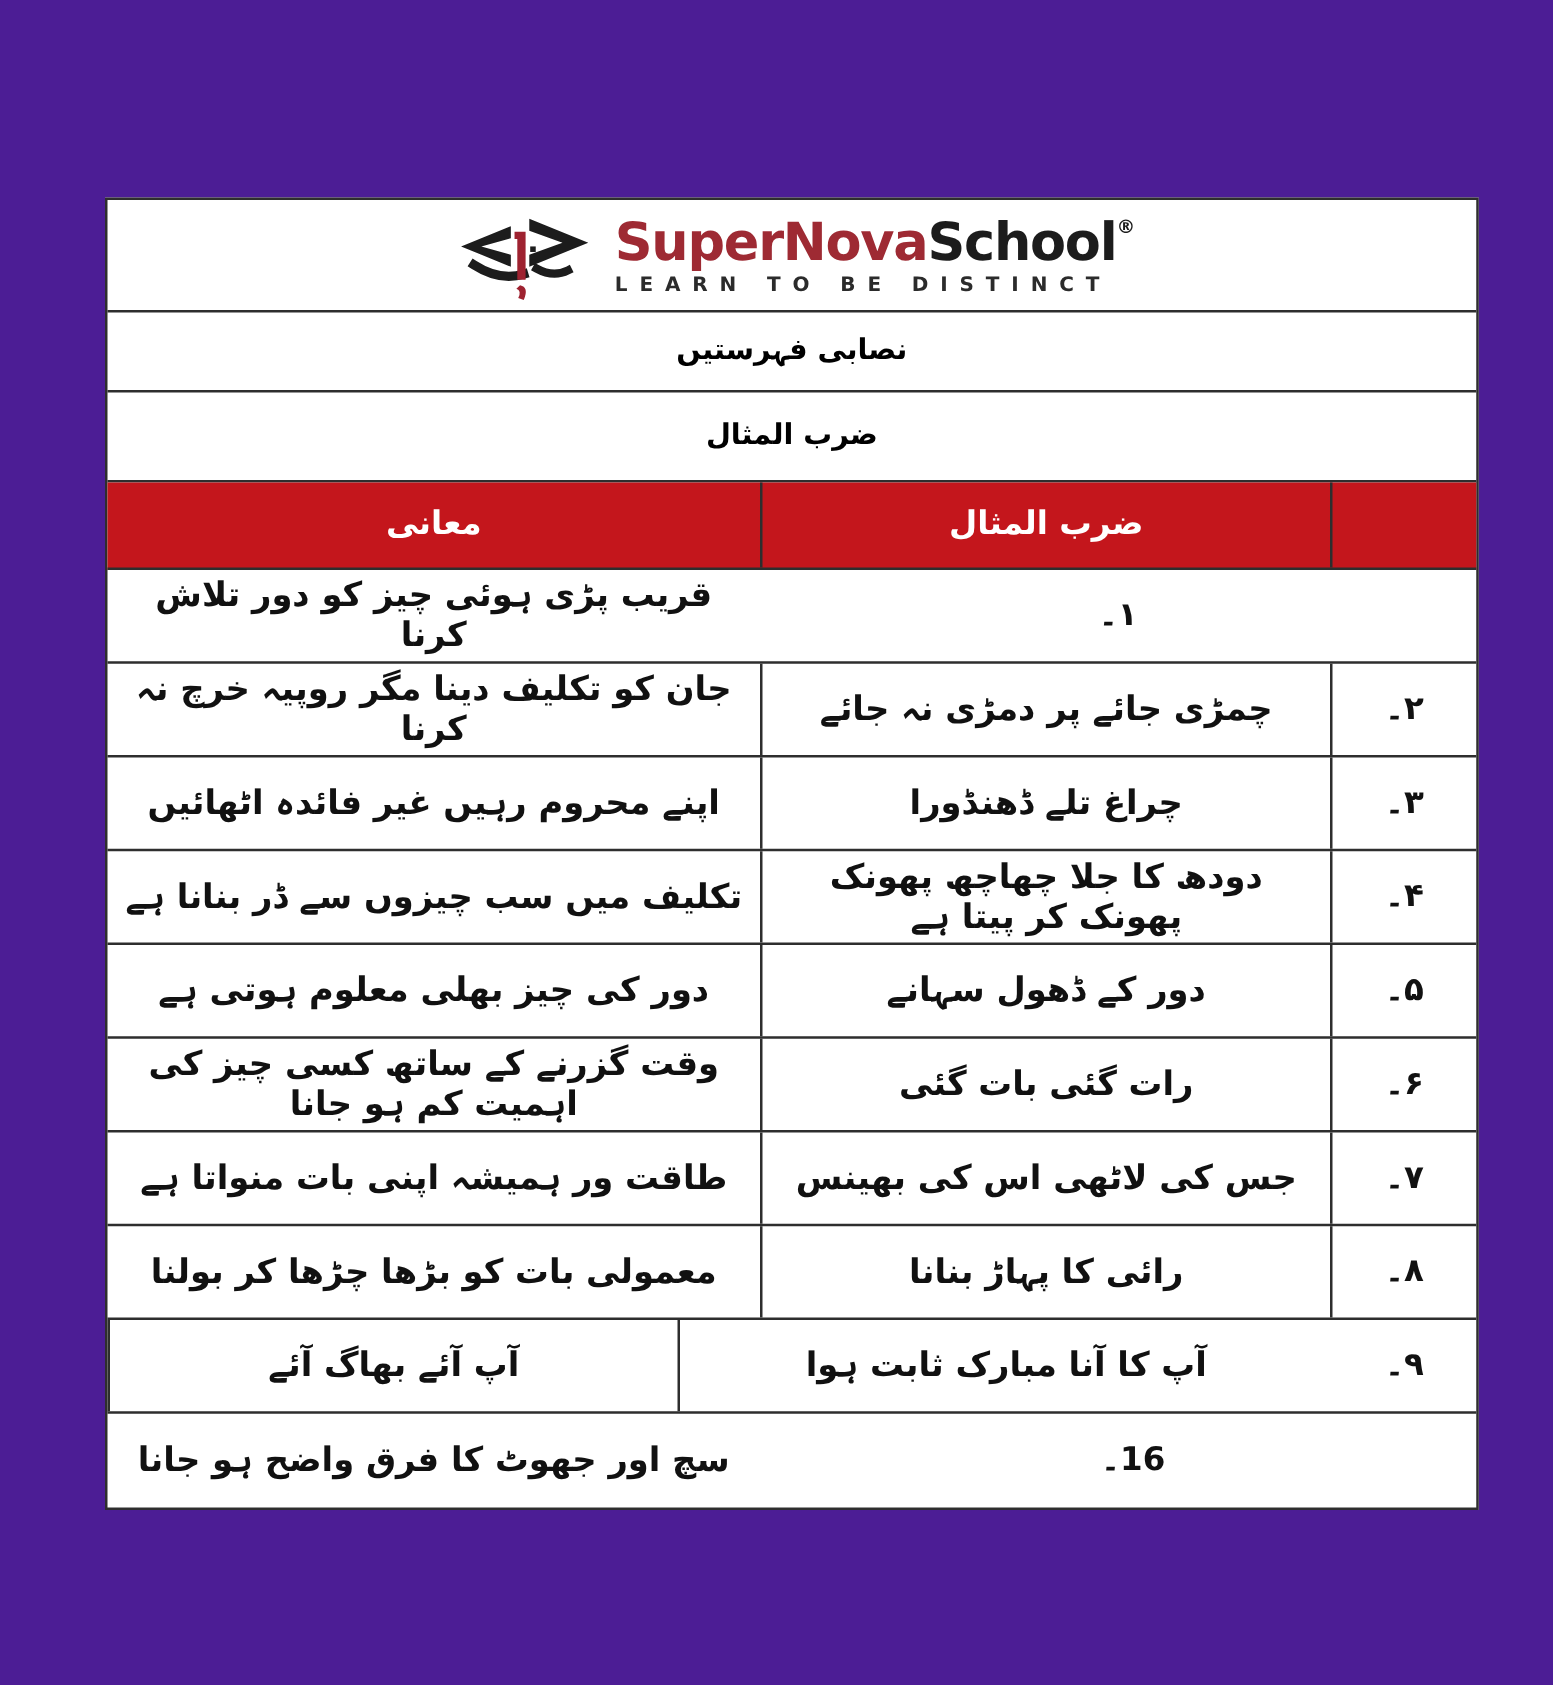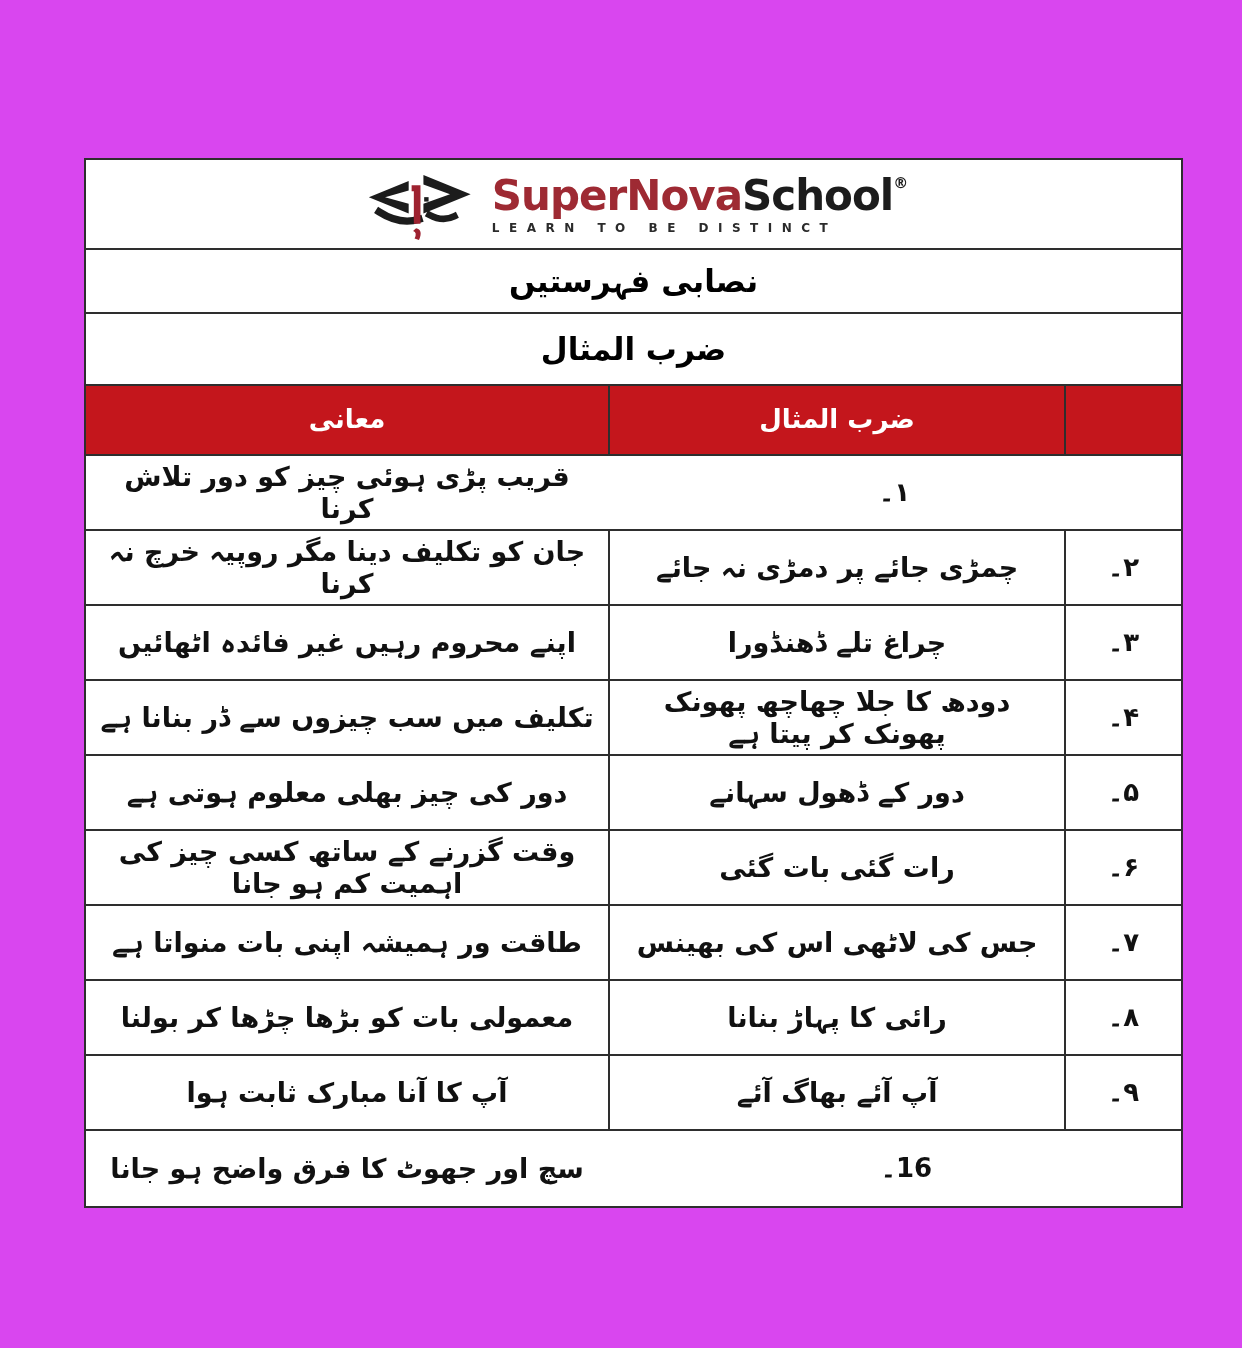--- a/index.html
+++ b/index.html
@@ -1,20 +1,20 @@
 <!DOCTYPE html>
 <html><head>
 <meta charset="utf-8">
 <style>
   * { margin:0; padding:0; box-sizing:border-box; }
   html,body { background:#ffffff; }
   .page {
     position:relative;
     width:1242px; height:1348px;
-    background:#d946ef;
+    background:#4c1d95;
     font-family:"DejaVu Sans", sans-serif;
     color:#111;
     overflow:hidden;
   }
   .doc-table {
     position:absolute;
     left:84px; top:158px;
     width:1099px;
     border:2px solid #2e2e2e;
     background:#fff;
@@ -32,29 +32,29 @@
     justify-content:center;
   }
   .logo-wrap { display:flex; align-items:center; gap:14px; }
   .logo-icon { width:118px; height:80px; flex:0 0 auto; margin-top:4px; }
   .logo-text { display:flex; flex-direction:column; align-items:flex-start; }
   .brand-line { font-size:42px; font-weight:bold; line-height:1.05; letter-spacing:-1px; }
   .brand-red { color:#9e2a33; }
   .brand-black { color:#1c1c1c; }
   .reg-mark { font-size:15px; vertical-align:top; color:#1c1c1c; font-weight:bold; position:relative; top:2px; }
   .tagline {
-    font-size:12px; font-weight:bold; color:#2b2b2b;
+    font-size:16px; font-weight:bold; color:#2b2b2b;
     letter-spacing:9.5px; margin-top:4px; line-height:1;
   }
 
   
   .title-row  { height:64px; align-items:center; justify-content:center; }
   .title-row2 { height:72px; align-items:center; justify-content:center; }
   .doc-title {
-    font-size:31px; font-weight:bold; color:#000;
+    font-size:23px; font-weight:bold; color:#000;
     direction:rtl; text-align:center; line-height:1.1;
   }
 
   
   .header-row {
     height:70px;
     background:#c4161c;
     color:#ffffff;
   }
   .header-row .cell { font-weight:bold; font-size:26px; }
@@ -156,22 +156,22 @@
       <div class="cell meaning-col" dir="rtl">طاقت ور ہمیشہ اپنی بات منواتا ہے</div>
       <div class="cell proverb-col" dir="rtl">جس کی لاٹھی اس کی بھینس</div>
       <div class="cell num-col" dir="rtl">۷۔</div>
     </div>
     <div class="row data-row">
       <div class="cell meaning-col" dir="rtl">معمولی بات کو بڑھا چڑھا کر بولنا</div>
       <div class="cell proverb-col" dir="rtl">رائی کا پہاڑ بنانا</div>
       <div class="cell num-col" dir="rtl">۸۔</div>
     </div>
     <div class="row data-row">
+      <div class="cell proverb-col" dir="rtl">آپ آئے بھاگ آئے</div>
       <div class="cell meaning-col" dir="rtl">آپ کا آنا مبارک ثابت ہوا</div>
-      <div class="cell proverb-col" dir="rtl">آپ آئے بھاگ آئے</div>
       <div class="cell num-col" dir="rtl">۹۔</div>
     </div>
     <div class="row data-row">
       <div class="cell meaning-col" dir="rtl">سچ اور جھوٹ کا فرق واضح ہو جانا</div>
       <div class="cell num-col" dir="rtl">16۔</div>
     </div>
 
   </div>
 </div>
 

